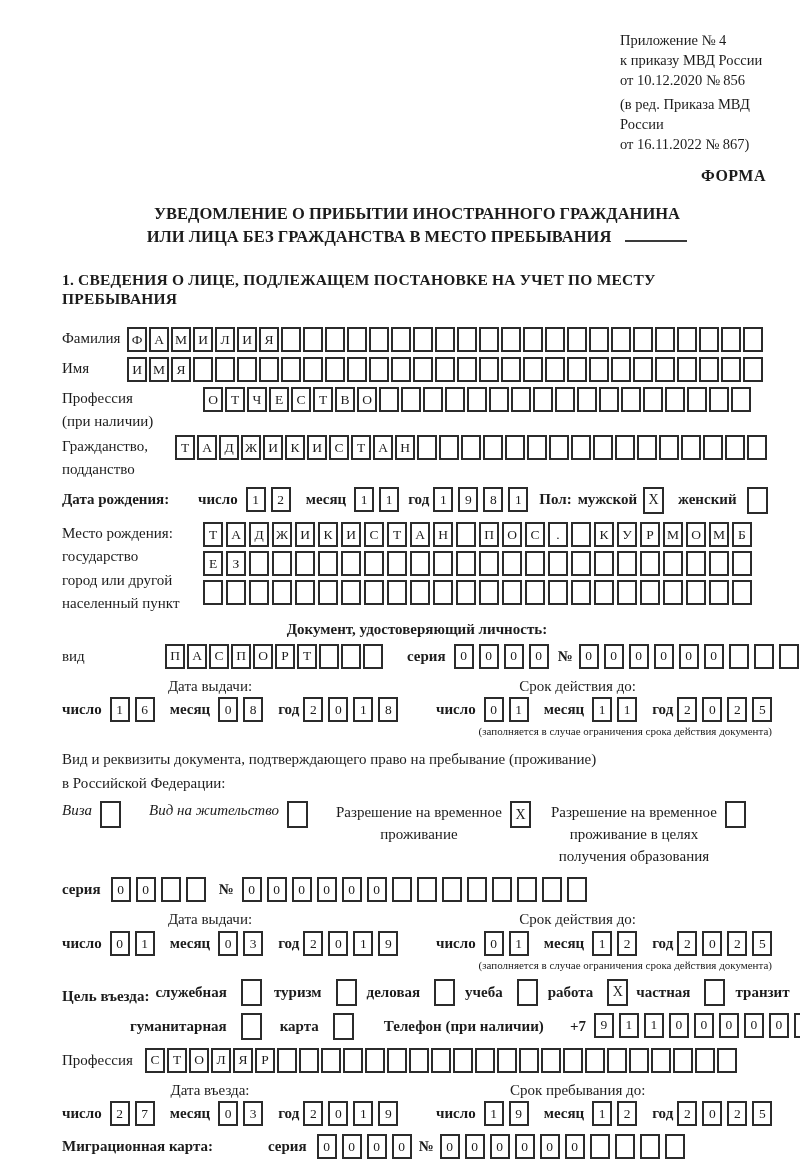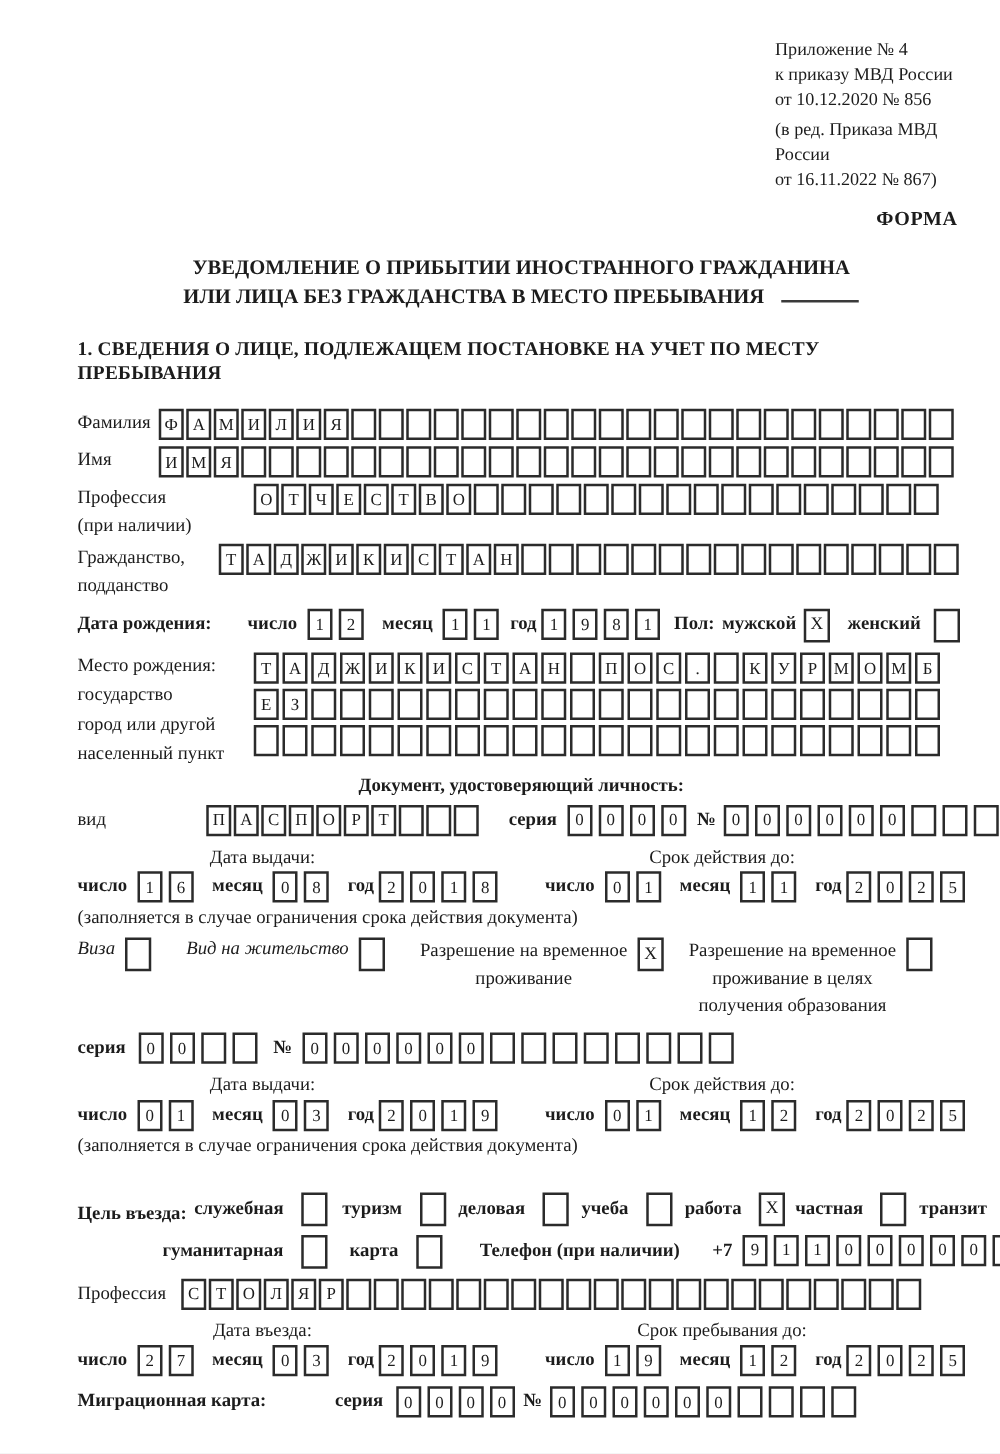--- a/index.html
+++ b/index.html
@@ -45,21 +45,21 @@
   .doc-title{text-align:center;font-weight:bold;font-size:15px;margin:4px 0 5px 0;}
   .kindrow{display:flex;align-items:flex-start;margin-bottom:8px;}
   .kindrow .lbl-kind{width:103px;flex:none;padding-top:3px;}
   .datecols{display:flex;}
   .datecol-l{width:356px;flex:none;}
   .datecol-r{flex:1;}
   .datetitle{text-align:center;margin-bottom:2px;}
   .datetitle.l{padding-right:60px;}
   .datetitle.r{padding-right:40px;}
   .dateline{display:flex;align-items:flex-start;}
-  .note-right{font-size:15px;margin-top:3px;margin-bottom:6px;}
+  .note-right{text-align:right;font-size:11px;margin-top:3px;margin-bottom:6px;}
   .intro{margin:8px 0 2px 0;line-height:24px;}
   
   .res-options{display:flex;align-items:flex-start;margin:6px 0 10px 0;}
   .opt{display:flex;align-items:flex-start;}
   .opt .cbbox{margin-left:8px;}
   .optlines{text-align:center;line-height:22px;}
   .mr18{margin-right:18px;}
   .mr26{margin-right:26px;font-style:italic;}
   
   .purpose .inlbl{padding-top:4px;}
@@ -431,20 +431,24 @@
             <span class="cell">2</span>
             <span class="cell">0</span>
             <span class="cell">2</span>
             <span class="cell">5</span>
           </span>
       </div>
     </div>
   </div>
   <div class="note-right">(заполняется в случае ограничения срока действия документа)</div>
 
+  <div class="intro">
+    <div>Вид и реквизиты документа, подтверждающего право на пребывание (проживание)</div>
+    <div>в Российской Федерации:</div>
+  </div>
 
   <div class="res-options">
     <span class="opt mr26">
       <span>Виза</span>
       <span class="cells cbbox">
           <span class="cell"></span>
         </span>
     </span>
     <span class="opt mr26">
       <span>Вид на жительство</span>
@@ -573,21 +577,21 @@
       <span class="cells cbbox">
           <span class="cell"></span>
         </span>
     </span>
     <span class="opt" style="margin-left:8px;">
       <span class="inlbl first">работа</span>
       <span class="cells cbbox">
           <span class="cell">X</span>
         </span>
     </span>
-    <span class="opt" style="margin-left:6px;margin-top:21px;">
+    <span class="opt" style="margin-left:6px;">
       <span class="inlbl first">частная</span>
       <span class="cells cbbox">
           <span class="cell"></span>
         </span>
     </span>
     <span class="opt" style="margin-left:8px;">
       <span class="inlbl first">транзит</span>
       <span class="cells cbbox">
           <span class="cell"></span>
         </span>

